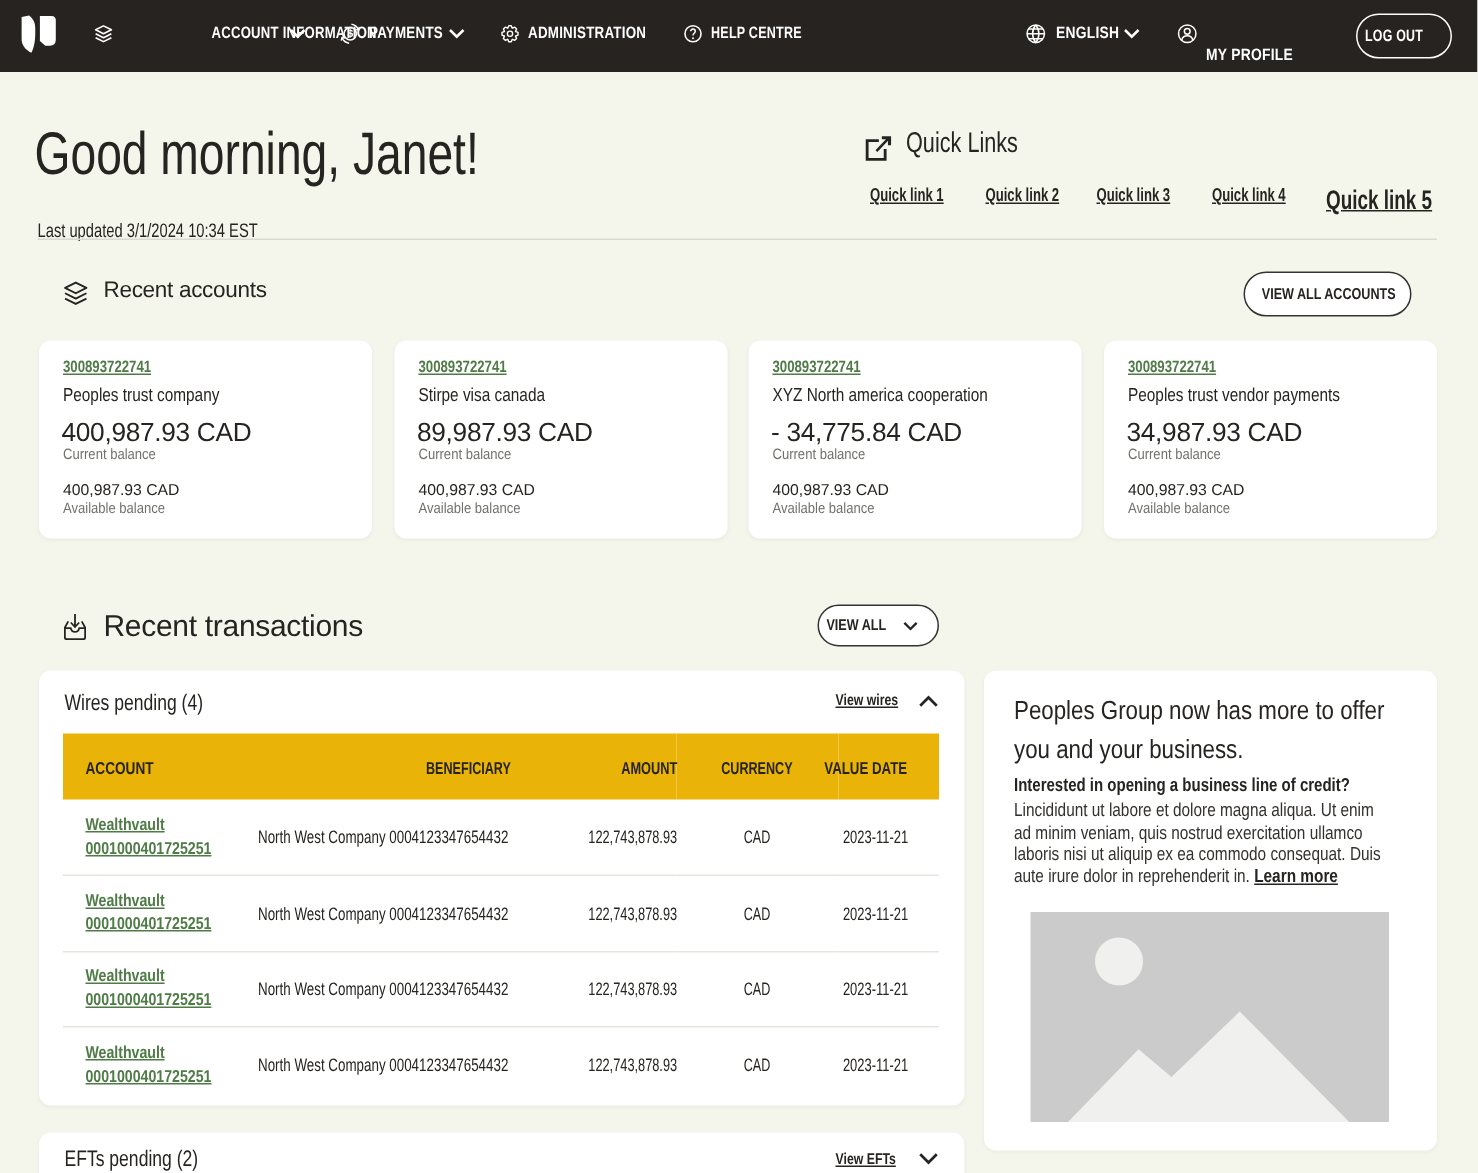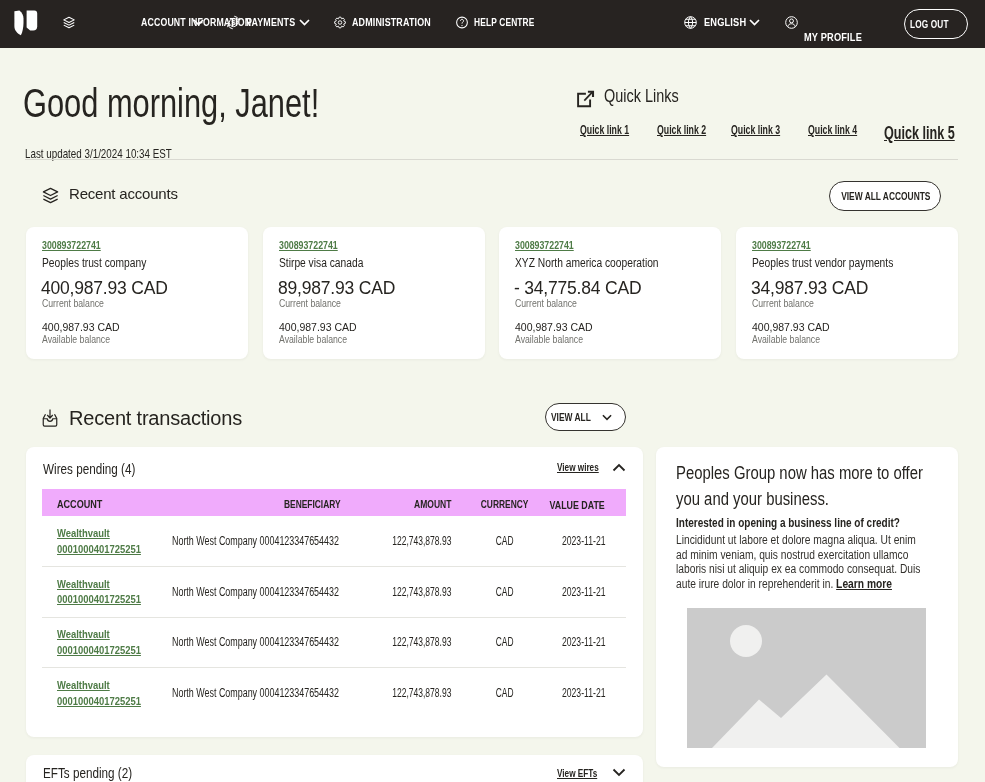--- a/index.html
+++ b/index.html
@@ -15,21 +15,21 @@
 .logout { position:absolute; left:904px; top:9px; width:64px; height:30px; border:1.2px solid #fff; border-radius:15px; display:flex; align-items:center; justify-content:center; }
 
 
 .card { position:absolute; background:#fff; border-radius:8px; box-shadow:0 1px 3px rgba(40,40,30,.05); }
 .green { color:#4e7b46; font-weight:bold; text-decoration:underline; }
 .lbl { color:#71716c; }
 .pill { position:absolute; background:#fff; border:1px solid #35332f; border-radius:15px; display:flex; align-items:center; justify-content:flex-start; font-weight:bold; }
 
 
 table { border-collapse:collapse; table-layout:fixed; width:584px; font-size:12px; }
-thead tr { background:#f0abfc; height:27px; }
+thead tr { background:#eab308; height:44px; }
 tbody tr { height:50.5px; }
 tbody tr + tr td { border-top:1px solid #e5e5e0; }
 th { font-weight:bold; font-size:11.5px; }
 th, td { overflow:visible; }
 </style>
 </head>
 <body>
 
 <div class="nav">
   <svg class="abs" style="left:13.5px;top:10.3px;" width="24" height="26" viewBox="0 0 24 26">

